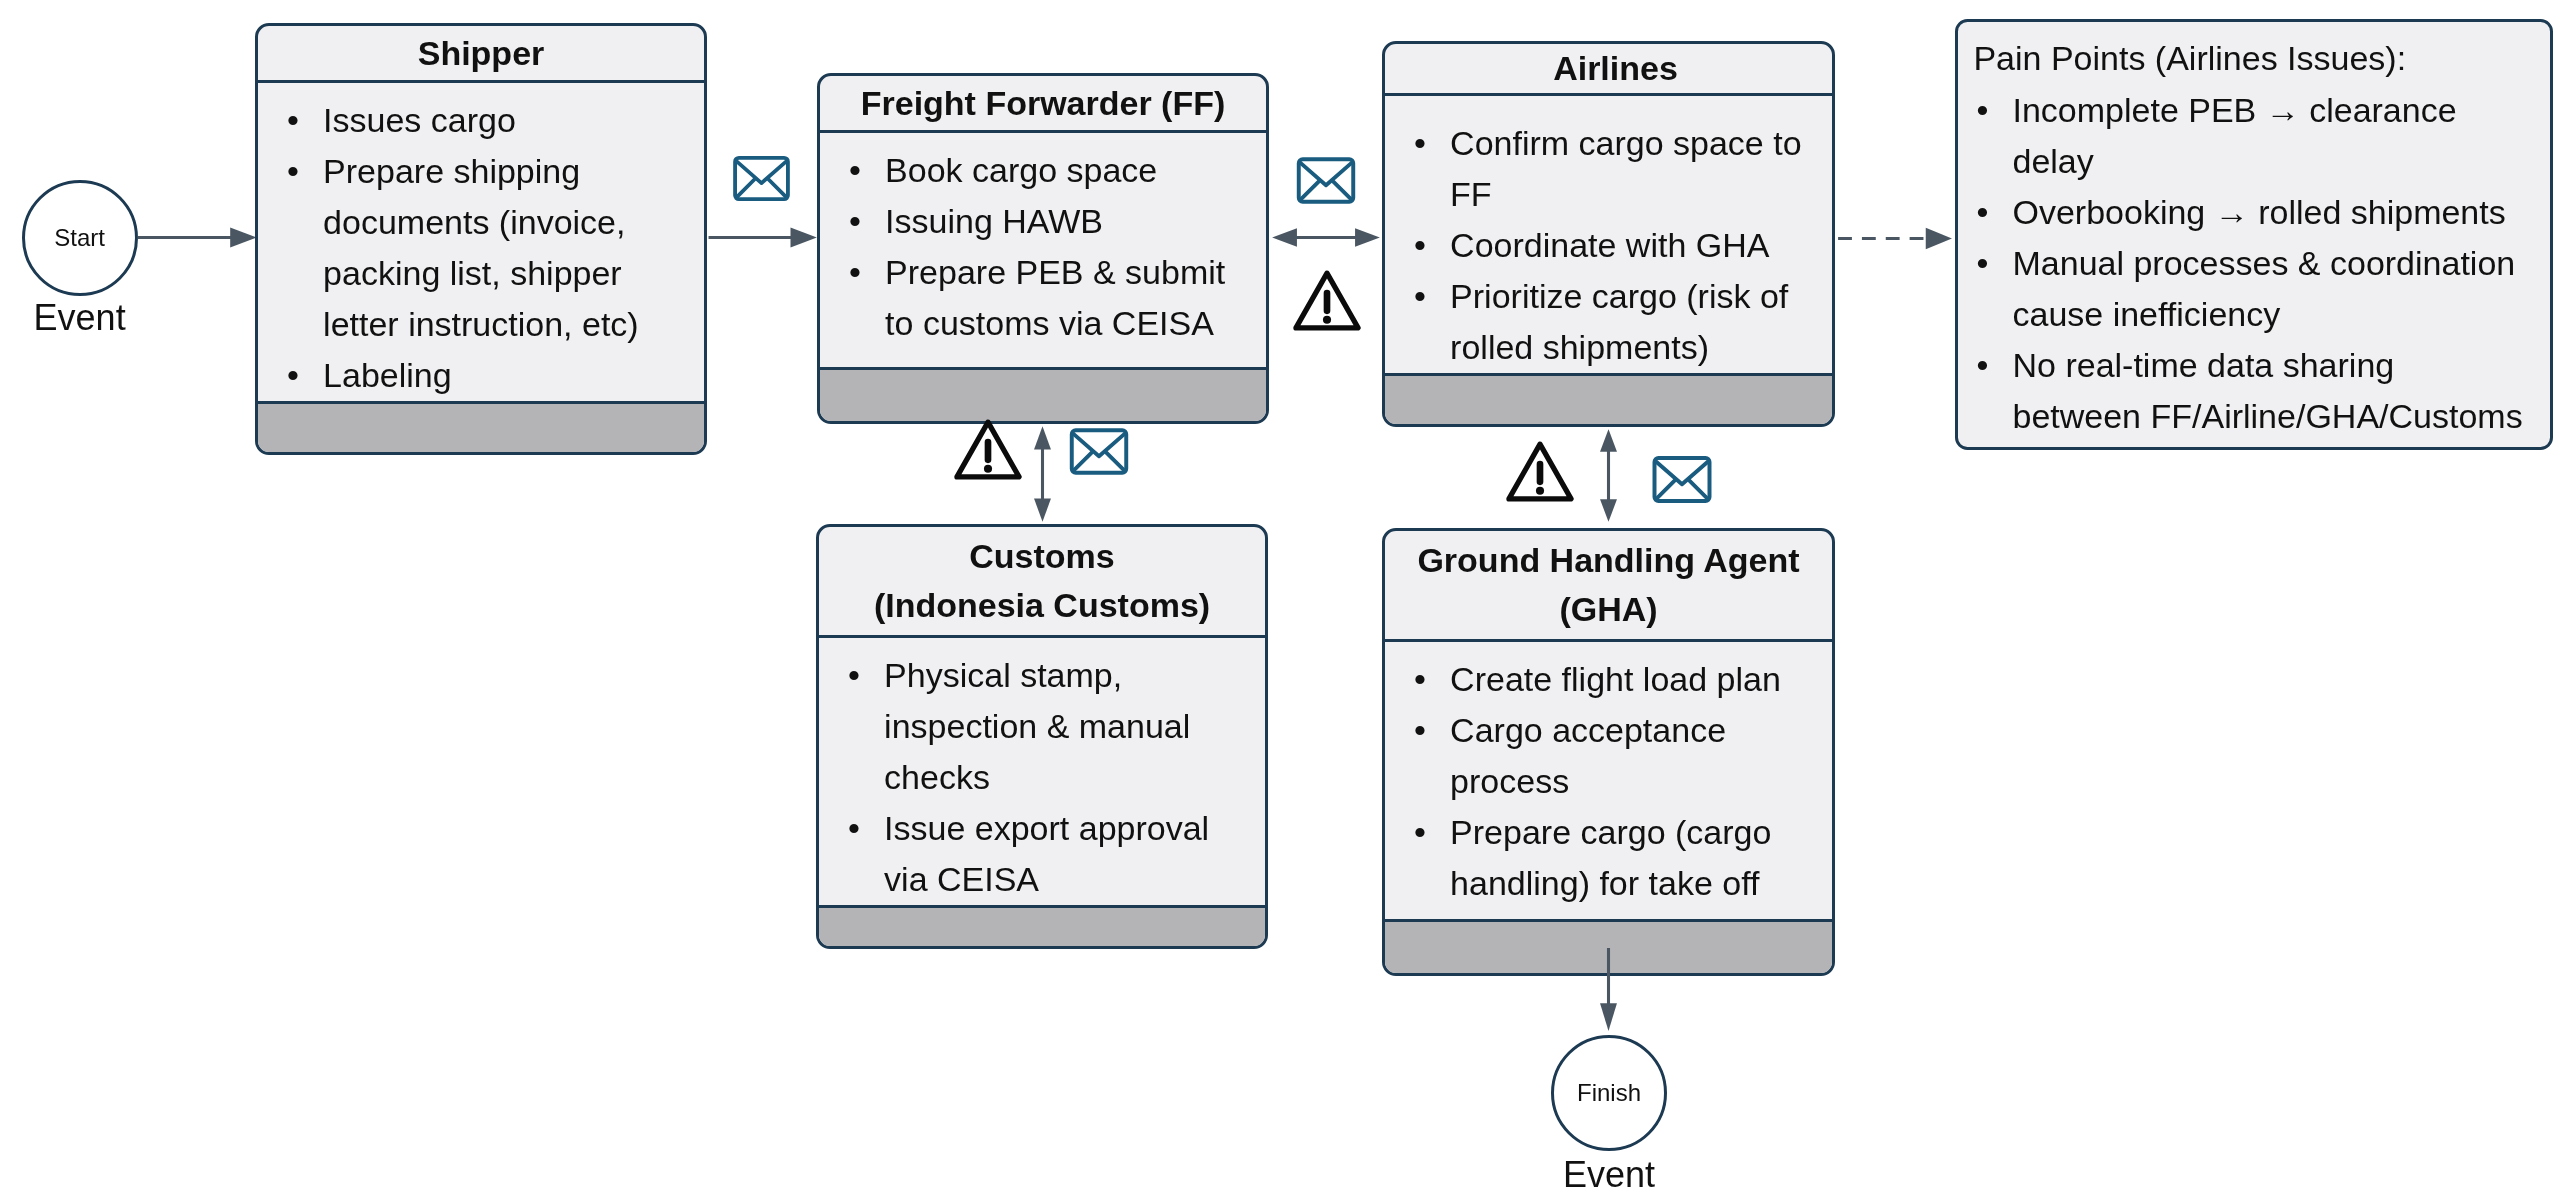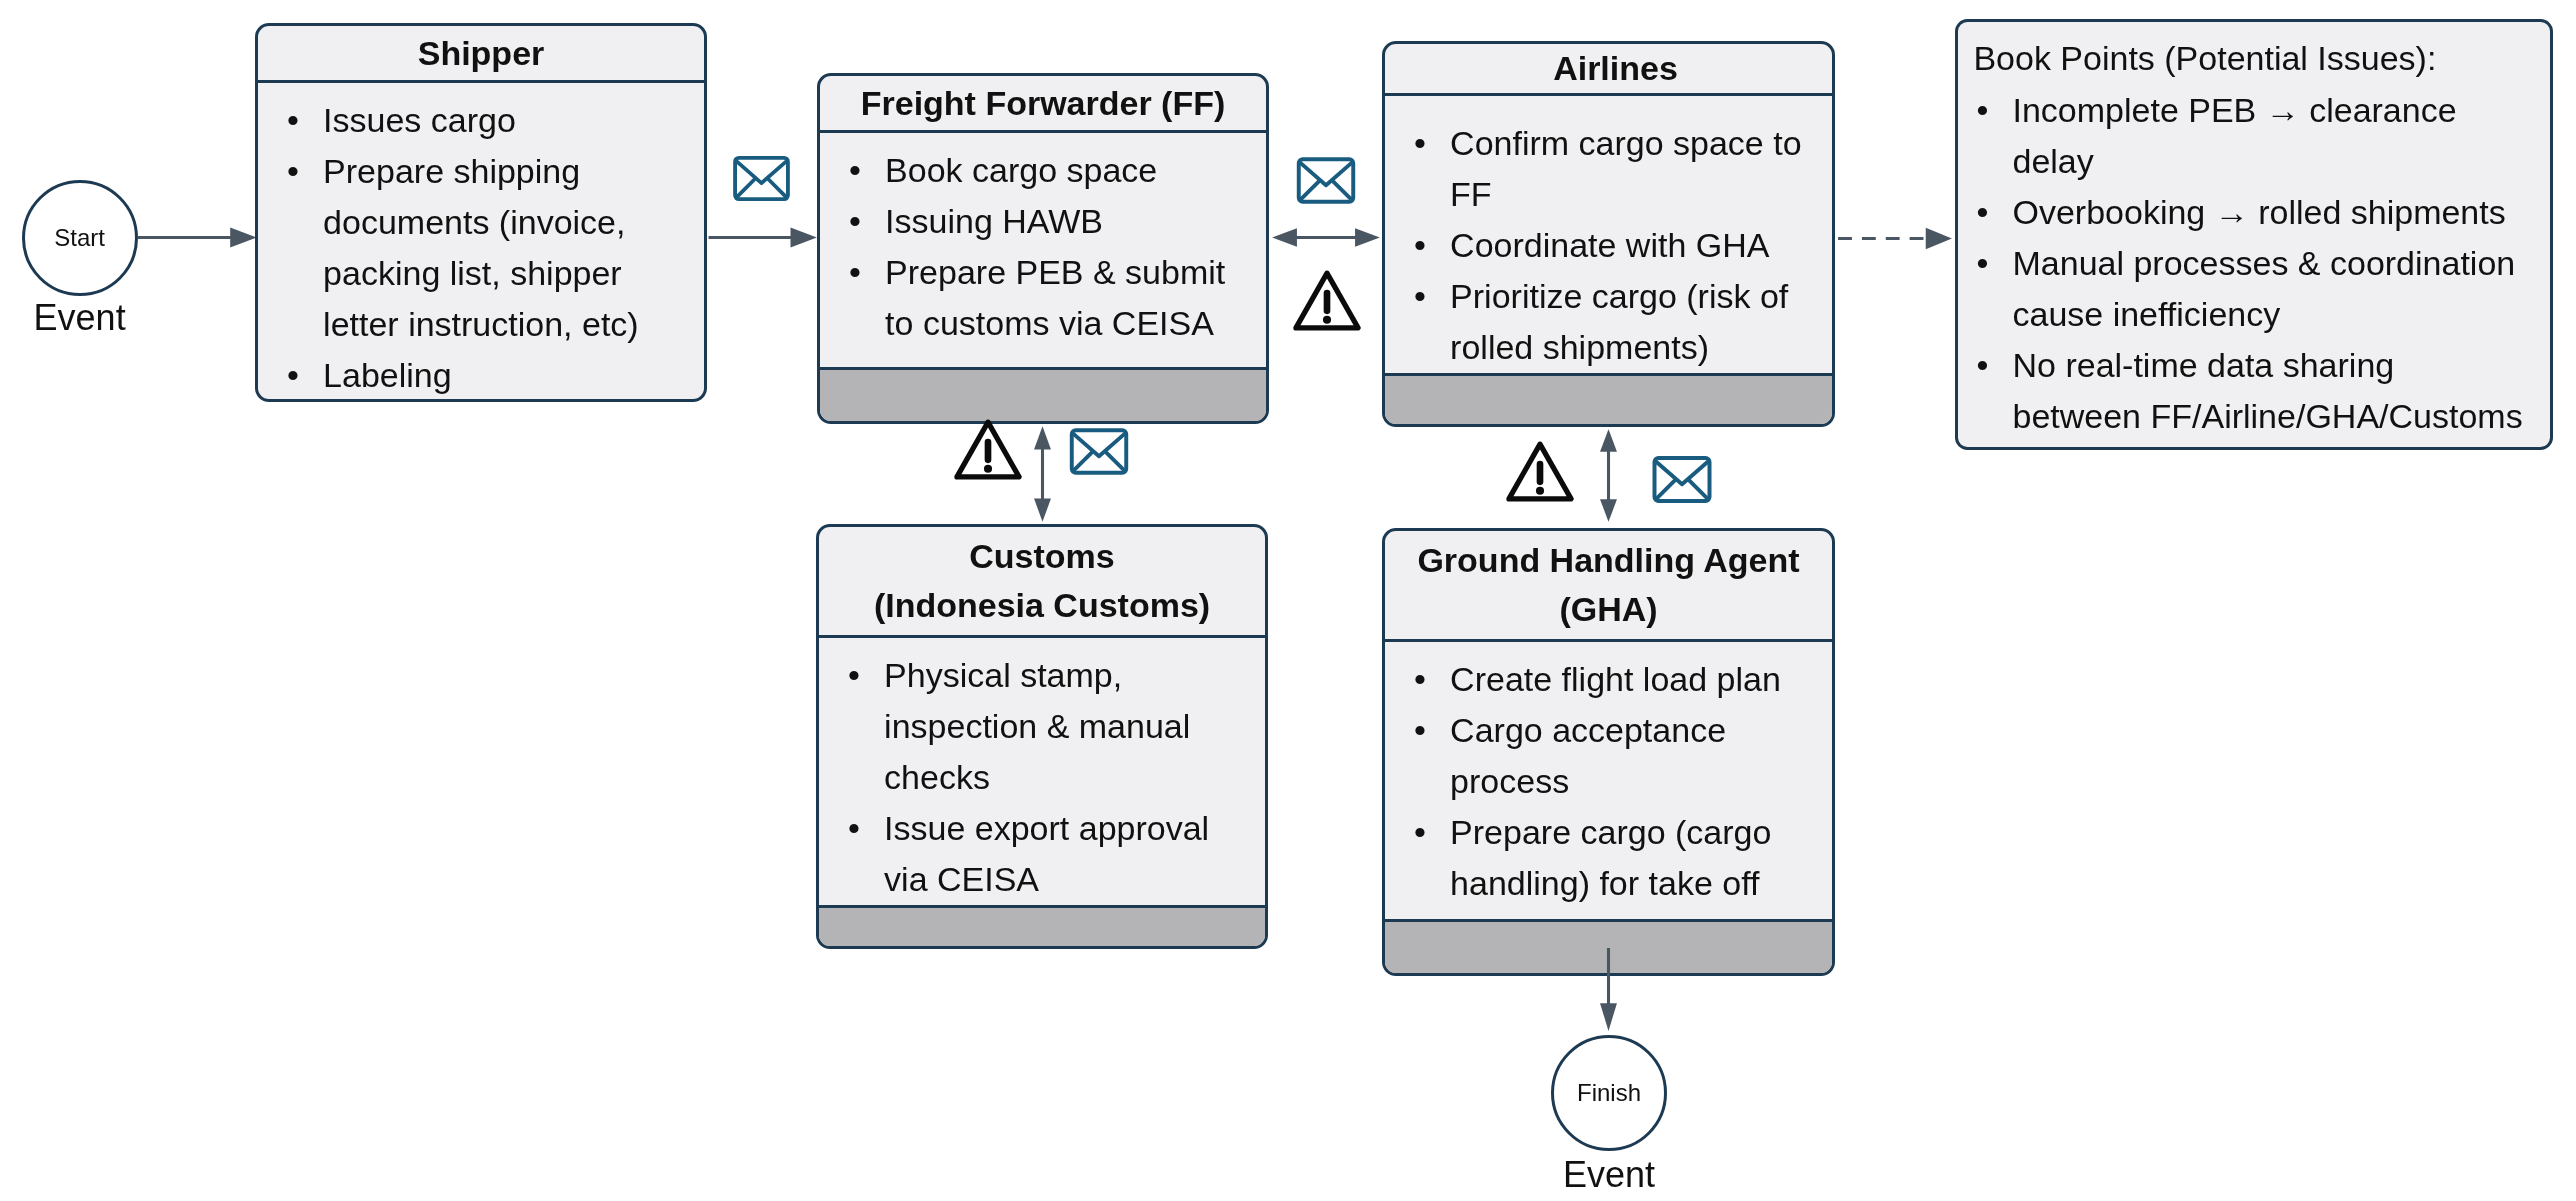--- a/index.html
+++ b/index.html
@@ -66,21 +66,21 @@
   <div class="event-circle" style="left:21.6px;top:180px;">
     <span>Start</span>
   </div>
   <div class="event-caption" style="left:-5.4px;top:297px;">Event</div>
 
   <svg class="cx" style="left:133px;top:222px;" width="128" height="31" viewBox="0 0 166 40">
     <line class="arrow-line" x1="6" y1="20" x2="128" y2="20"></line>
     <polygon class="arrow-head" points="126,7 160,20 126,33"></polygon>
   </svg>
 
-  <div class="actor-box" style="left:255px;top:23px;width:452px;height:379px;">
+  <div class="actor-box" style="left:255px;top:23px;width:452px;height:432px;">
     <div class="box-header" style="height:54px;">Shipper</div>
     <div class="box-body">
         <div class="bullet">
           <span class="dot">•</span>
           <span class="btxt">Issues cargo</span>
         </div>
         <div class="bullet">
           <span class="dot">•</span>
           <span class="btxt">Prepare shipping documents (invoice, packing list, shipper letter instruction, etc)</span>
         </div>
@@ -158,21 +158,21 @@
       </div>
     <div class="box-footer" style="height:54px;"></div>
   </div>
 
   <svg class="cx" style="left:1835px;top:223px;" width="120" height="31" viewBox="0 0 156 40">
     <line class="arrow-line dash" x1="4" y1="20" x2="118" y2="20"></line>
     <polygon class="arrow-head" points="118,6 152,20 118,34"></polygon>
   </svg>
 
   <div class="pain-box" style="left:1955px;top:19.3px;width:598px;height:431px;">
-    <div class="pp-title">Book Points (Potential Issues):</div>
+    <div class="pp-title">Pain Points (Airlines Issues):</div>
     <div>
         <div class="bullet">
           <span class="dot">•</span>
           <span class="btxt">Incomplete PEB → clearance delay</span>
         </div>
         <div class="bullet">
           <span class="dot">•</span>
           <span class="btxt">Overbooking → rolled shipments</span>
         </div>
         <div class="bullet">

